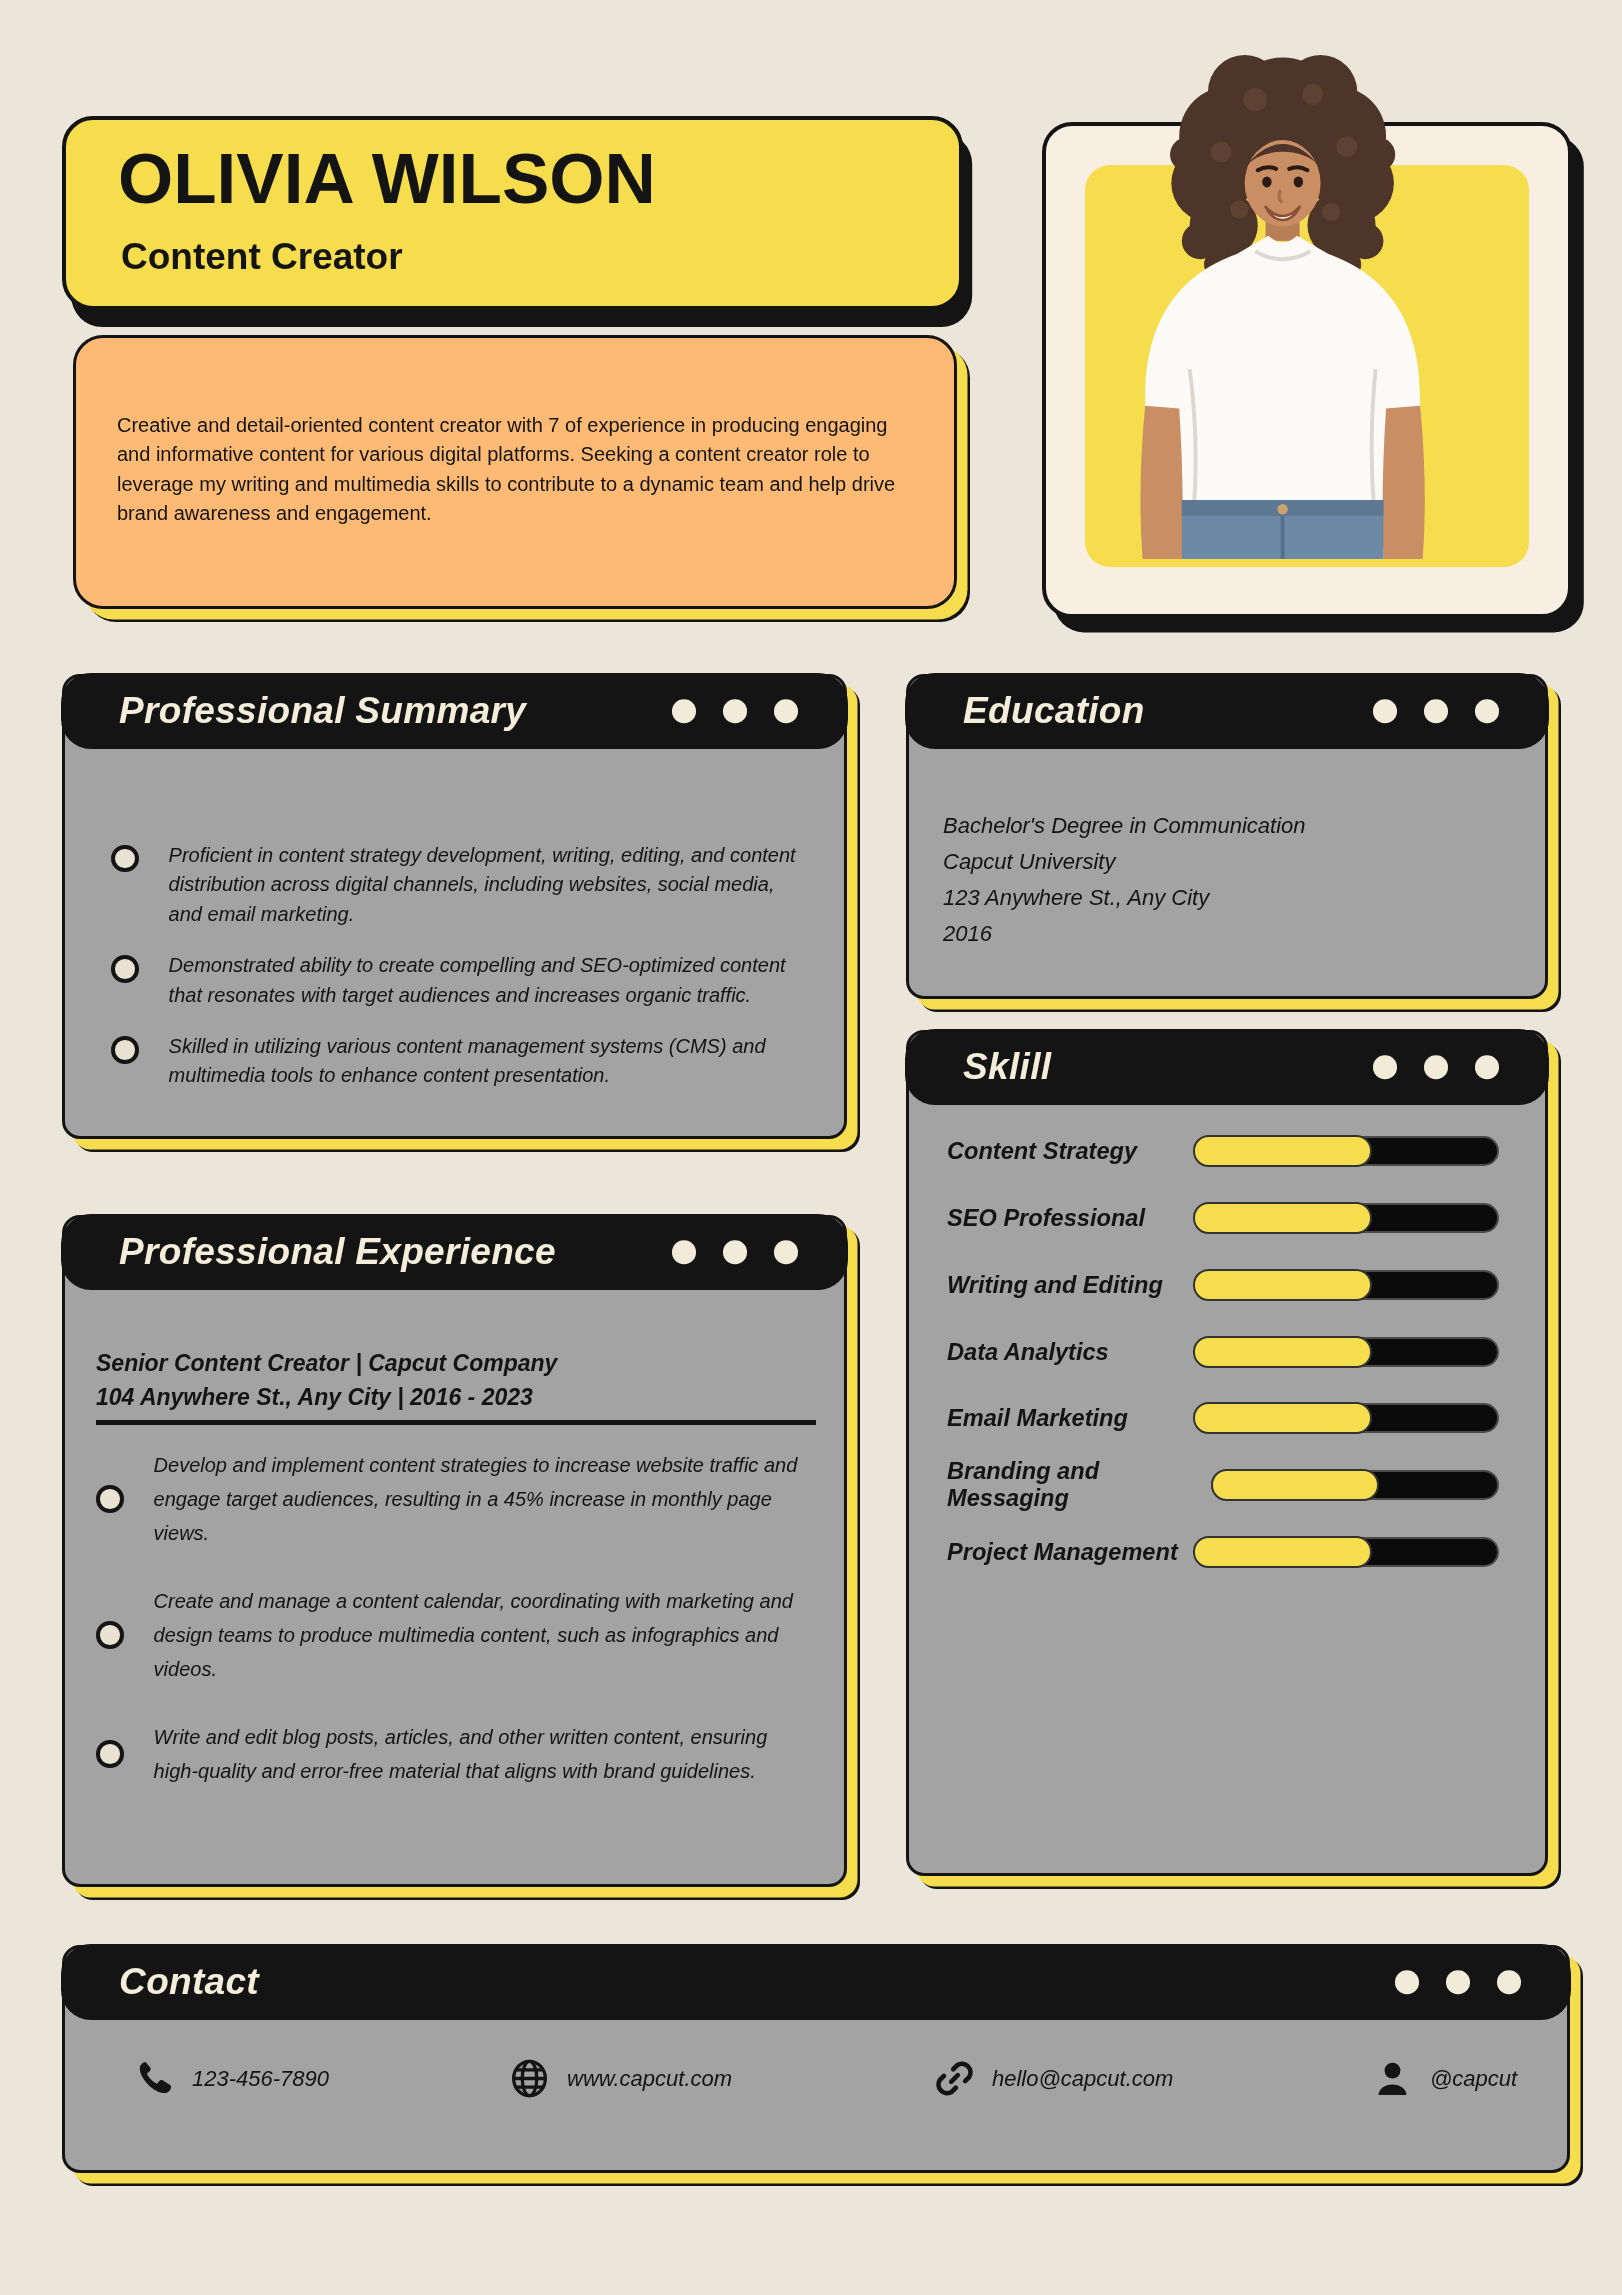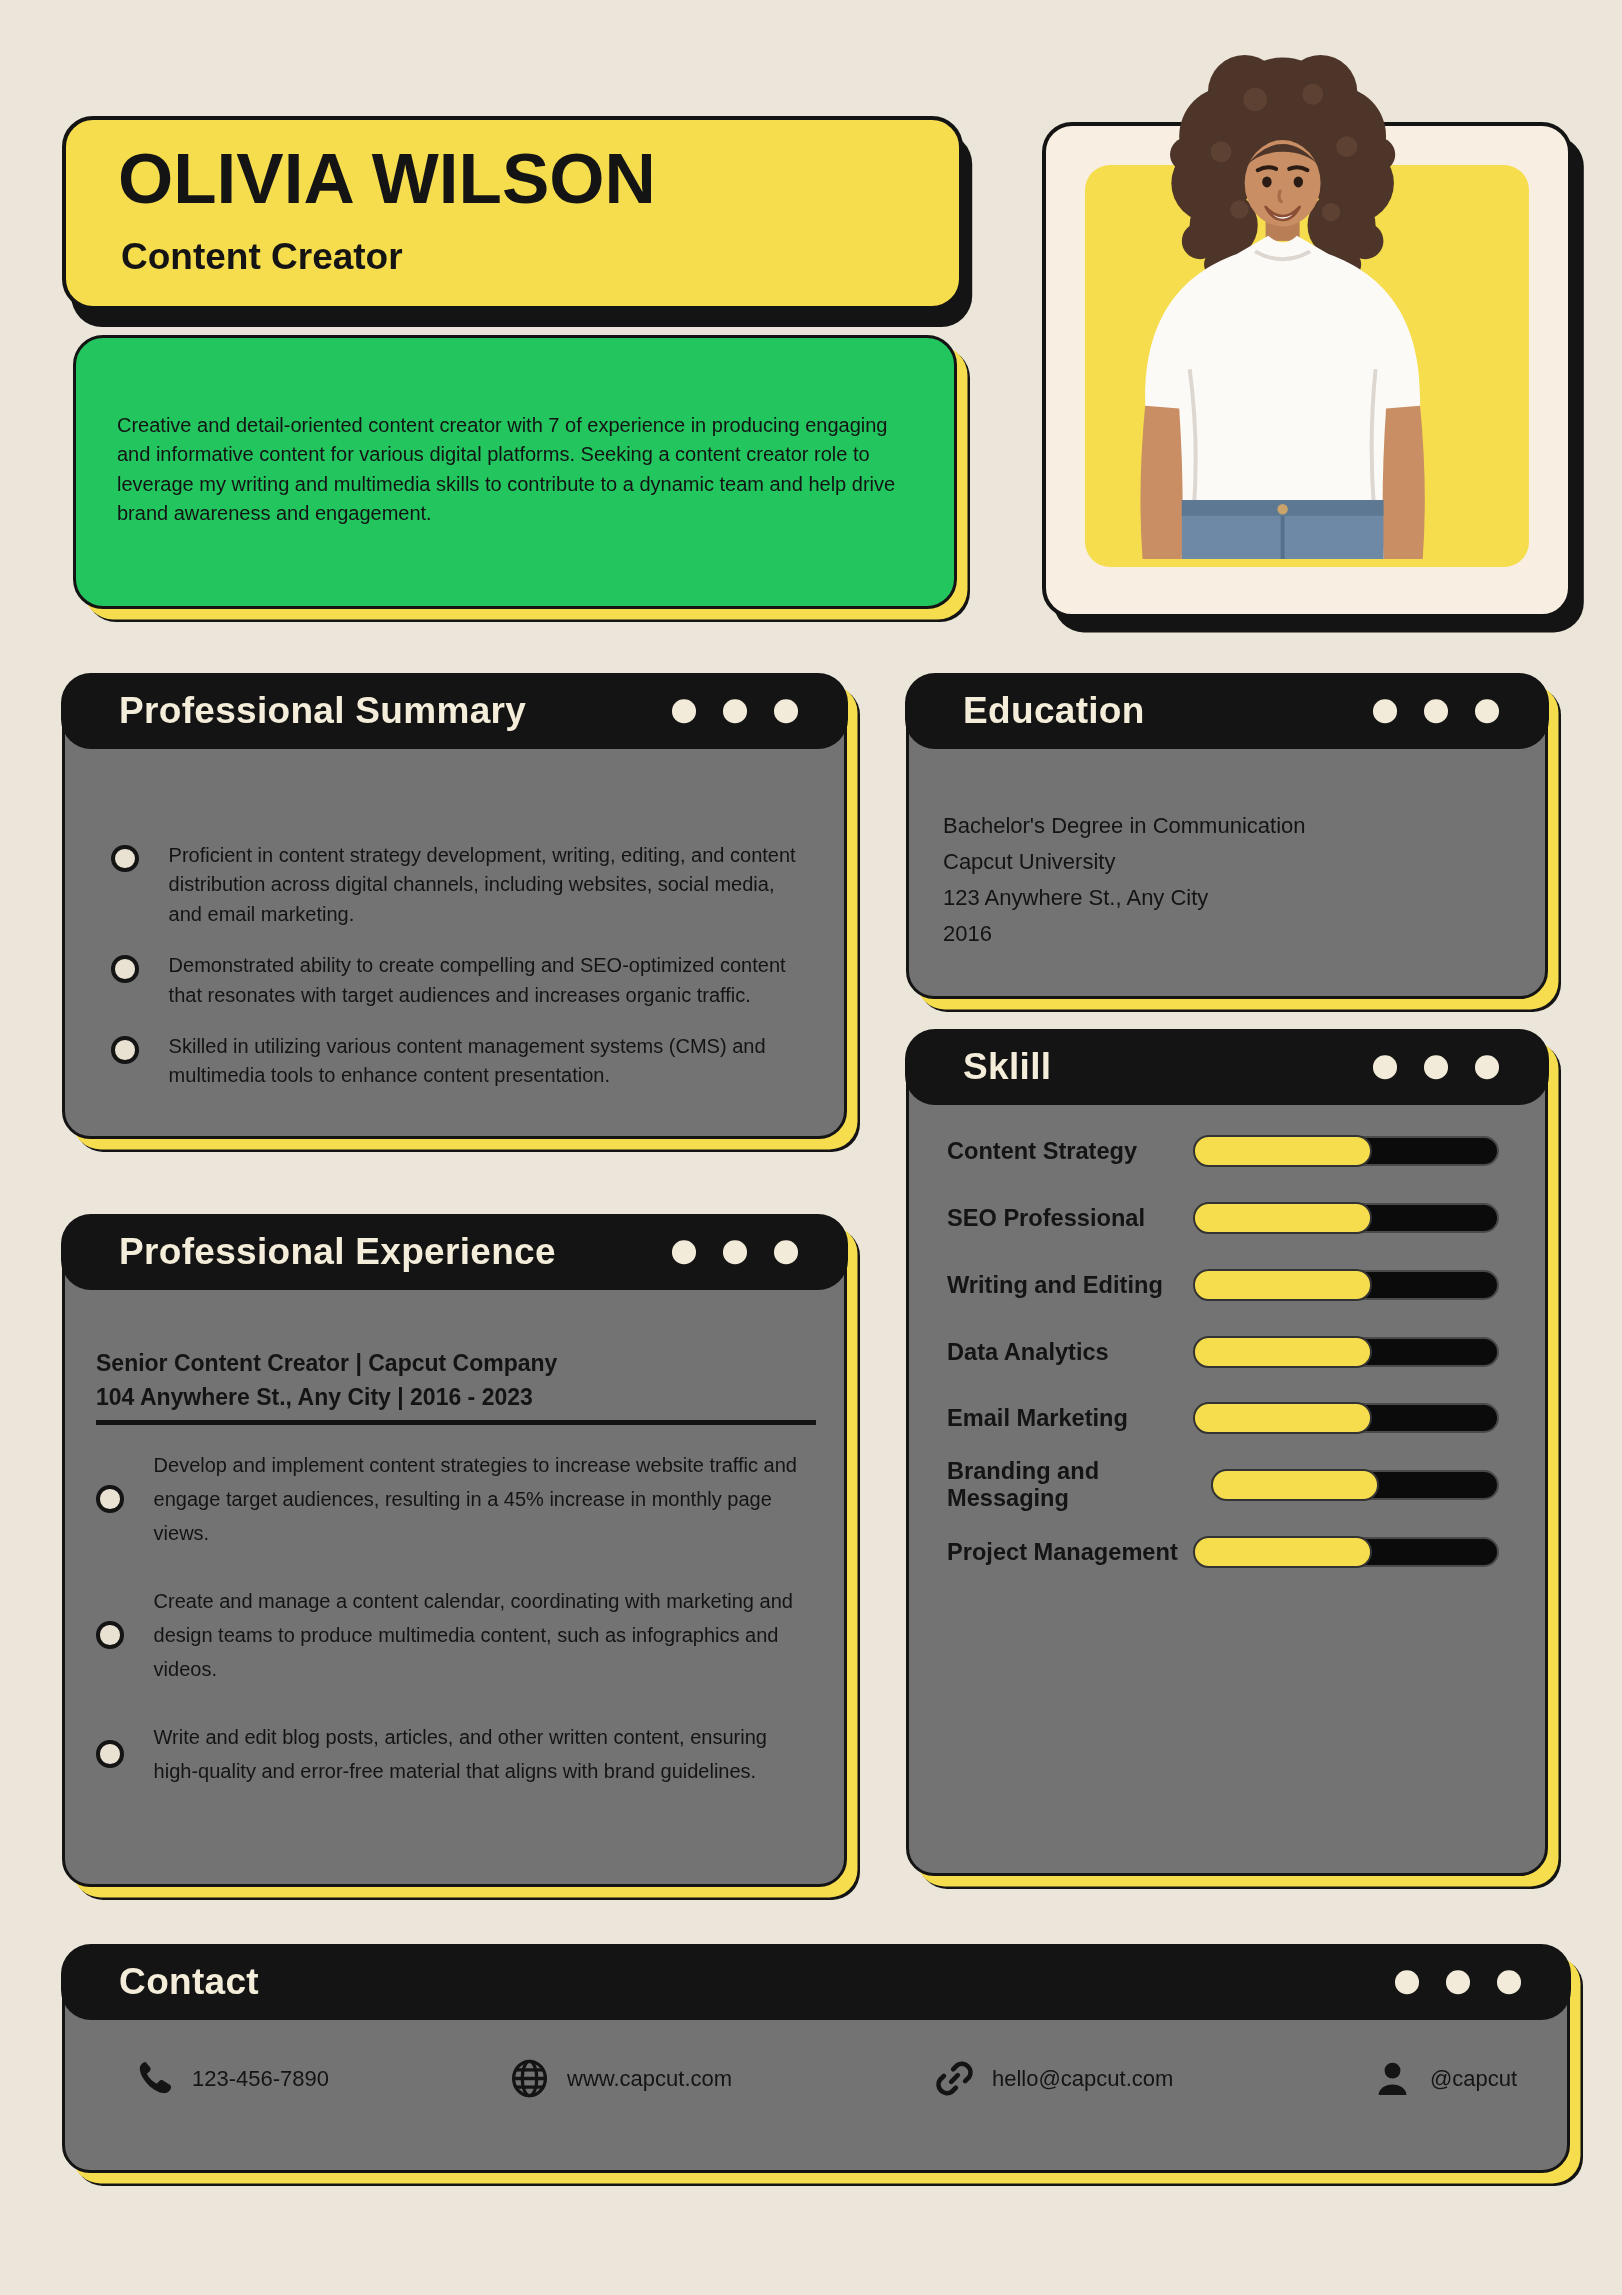--- a/index.html
+++ b/index.html
@@ -1,35 +1,35 @@
 <!DOCTYPE html>
 <html style="font-size:10.5px"><head>
 <meta charset="utf-8">
 <style>
   html,body{margin:0;padding:0;background:#ebe6d9;}
   .page{position:relative;width:1623px;height:2295px;background:#ebe6d9;
         font-family:"Liberation Sans",sans-serif;color:#141414;overflow:hidden;}
 
   
-  .card{position:absolute;background:#737373;border:3.9px solid #141414;border-radius:28px;
-        box-shadow:10.5px 10.5px 0 #f6dd4e,13px 13px 0 #141414;}
+  .card{position:absolute;background:#a3a3a3;border:3.9px solid #141414;border-radius:18px;
+        box-shadow:10.5px 10.5px 0 #f6dd4e,13px 13px 0 #141414;font-style:italic;}
   .card-hdr{position:absolute;top:-3.9px;left:-3.9px;right:-3.9px;height:76px;background:#141414;
         border-radius:30px;display:flex;align-items:center;}
   .hdr-title{color:#f4edda;font-size:37px;font-weight:700;margin-left:58px;letter-spacing:0.3px;}
   .dots{position:absolute;right:50px;top:50%;transform:translateY(-50%);display:flex;gap:27.5px;}
   .dot{width:23.6px;height:23.6px;border-radius:50%;background:#f2ebd9;}
 
   
   .title-card{position:absolute;left:62px;top:116px;width:893px;height:186px;background:#f6dd4e;
         border:4.6px solid #141414;border-radius:31px;box-shadow:9.2px 17px 0 #141414;}
   .name{position:absolute;left:52px;top:18.3px;font-size:71px;font-weight:800;letter-spacing:0;}
   .role{position:absolute;left:55px;top:116px;font-size:37px;font-weight:700;}
 
   
-  .intro-card{position:absolute;left:73px;top:335px;width:878px;height:268px;background:#22c55e;
+  .intro-card{position:absolute;left:73px;top:335px;width:878px;height:268px;background:#fdba74;
         border:3.9px solid #141414;border-radius:30px;
         box-shadow:10.5px 10.5px 0 #f6dd4e,13px 13px 0 #141414;}
   .intro-text{position:absolute;left:41px;right:37px;top:73px;font-size:20px;line-height:29.4px;}
 
   
   .photo-card{position:absolute;left:1042px;top:122px;width:522px;height:488px;background:#f8efe2;
         border:4.6px solid #141414;border-radius:30px;box-shadow:11.8px 14.4px 0 #141414;}
   .photo-yellow{position:absolute;left:39px;right:39px;top:39px;bottom:47px;background:#f6dd4e;border-radius:25px;}
   .portrait{position:absolute;left:52px;top:-71px;width:419px;height:504px;}
 

